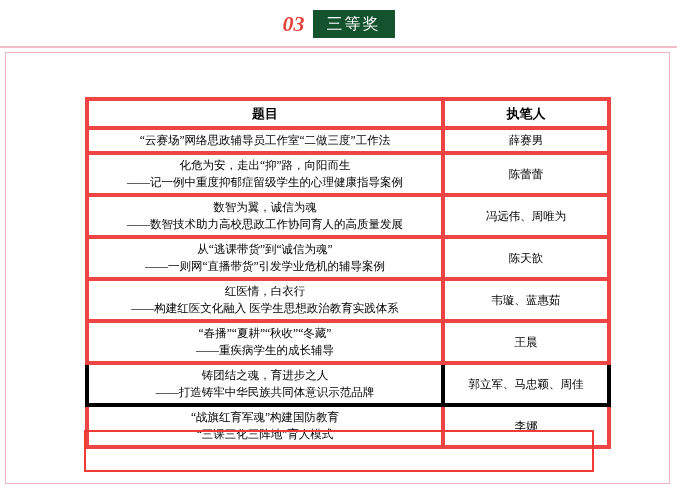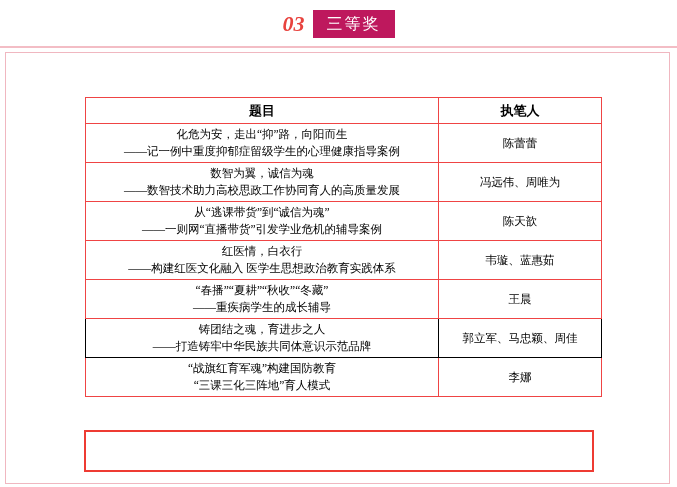--- a/index.html
+++ b/index.html
@@ -40,21 +40,21 @@
     color: #e8433e;
     font-size: 22px;
     font-weight: bold;
     font-style: italic;
     line-height: 28px;
     padding: 0 8px 0 0;
     letter-spacing: 0px;
     font-family: "Liberation Serif", serif;
   }
   .badge-label {
-    background: #be185d;
+    background: #14532d;
     color: #ffffff;
     font-size: 16px;
     line-height: 28px;
     padding: 0 14px;
     font-weight: normal;
     letter-spacing: 2px;
   }
   
   .header-rule {
     position: absolute;
@@ -81,21 +81,21 @@
     top: 97px;
     width: 508px;
   }
   table.award {
     border-collapse: collapse;
     width: 508px;
     table-layout: fixed;
     font-family: "Liberation Serif", serif;
   }
   table.award td, table.award th {
-    border: 1px solid #ef4444;
+    border: 4px solid #ef4444;
     text-align: center;
     vertical-align: middle;
     color: #000000;
     font-size: 11.5px;
     line-height: 17px;
     padding: 2px 2px;
   }
   table.award th {
     font-weight: bold;
     font-size: 13px;
@@ -142,20 +142,26 @@
     <table class="award">
       <thead>
         <tr>
           <th class="col-title">题目</th>
           <th class="col-author">执笔人</th>
         </tr>
       </thead>
       <tbody>
         <tr>
           <td class="cell-two-line">
+            <span class="line">“云赛场”网络思政辅导员工作室“二做三度”工作法</span>
+          </td>
+          <td>薛赛男</td>
+        </tr>
+        <tr>
+          <td class="cell-two-line">
             <span class="line">化危为安，走出“抑”路，向阳而生</span>
             <span class="line">——记一例中重度抑郁症留级学生的心理健康指导案例</span>
           </td>
           <td>陈蕾蕾</td>
         </tr>
         <tr>
           <td class="cell-two-line">
             <span class="line">数智为翼，诚信为魂</span>
             <span class="line">——数智技术助力高校思政工作协同育人的高质量发展</span>
           </td>

